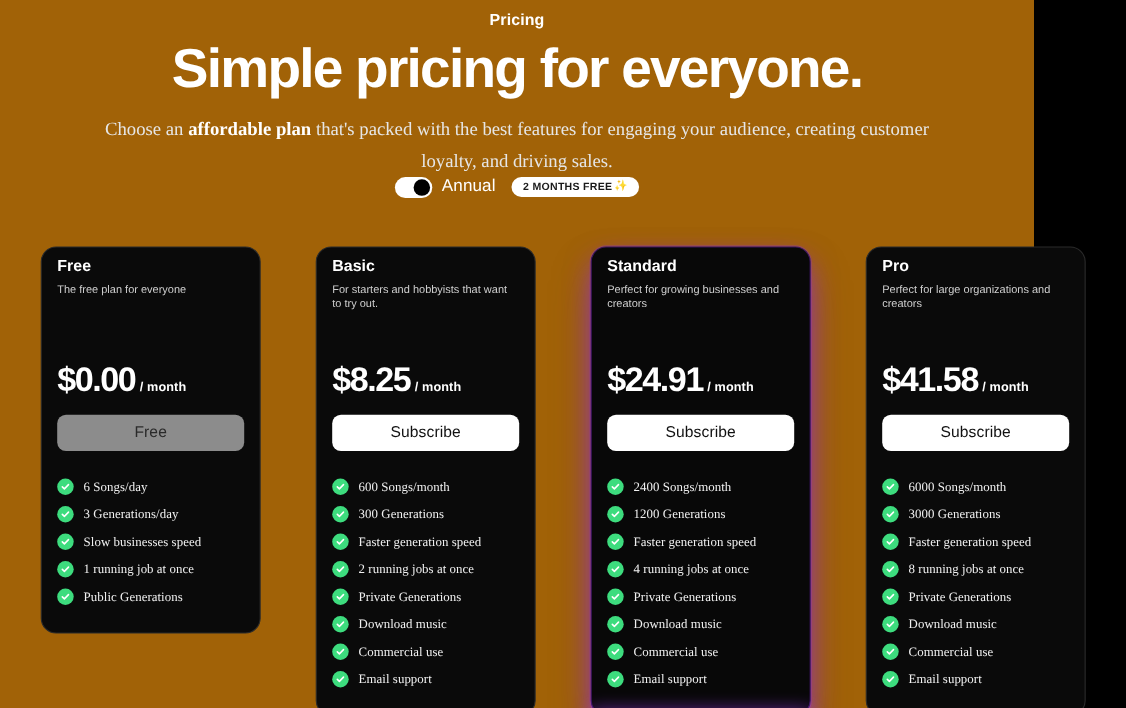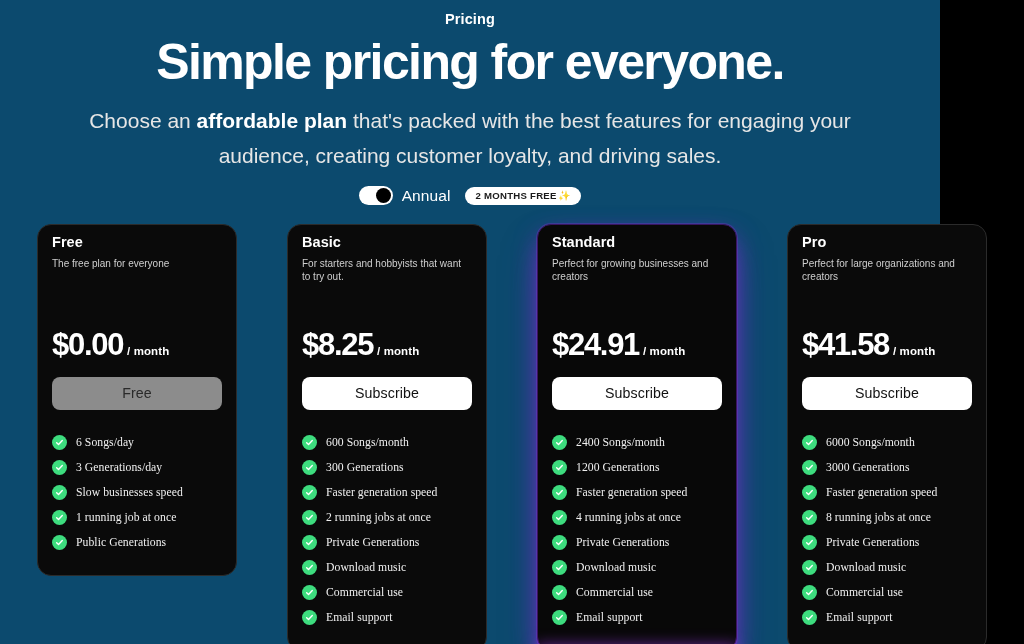--- a/index.html
+++ b/index.html
@@ -14,21 +14,21 @@
   body {
     font-family: "Liberation Sans", sans-serif;
     color: #ffffff;
     -webkit-font-smoothing: antialiased;
   }
 
   .page {
     width: 940px;
     height: 644px;
     position: relative;
-    background: #0c4a6e;
+    background: #a16207;
   }
 
   
   .header {
     padding-top: 11px;
     text-align: center;
   }
 
   .eyebrow {
     font-size: 14.5px;
@@ -41,26 +41,27 @@
   .headline {
     font-size: 50px;
     font-weight: bold;
     letter-spacing: -1.6px;
     line-height: 1.12;
     color: #ffffff;
     margin-top: 6px;
   }
 
   .subhead {
-    margin: 14px auto 12px;
+    margin: 14px auto 0;
     width: 790px;
-    font-size: 21px;
+    font-size: 17px;
     line-height: 1.66;
     color: #e6e6e6;
     font-weight: normal;
+    font-family: Liberation Serif, serif;
   }
   .subhead b { font-weight: bold; color: #ffffff; }
 
   
   .toggle-row {
     display: flex;
     align-items: center;
     justify-content: center;
     gap: 9px;
   }

